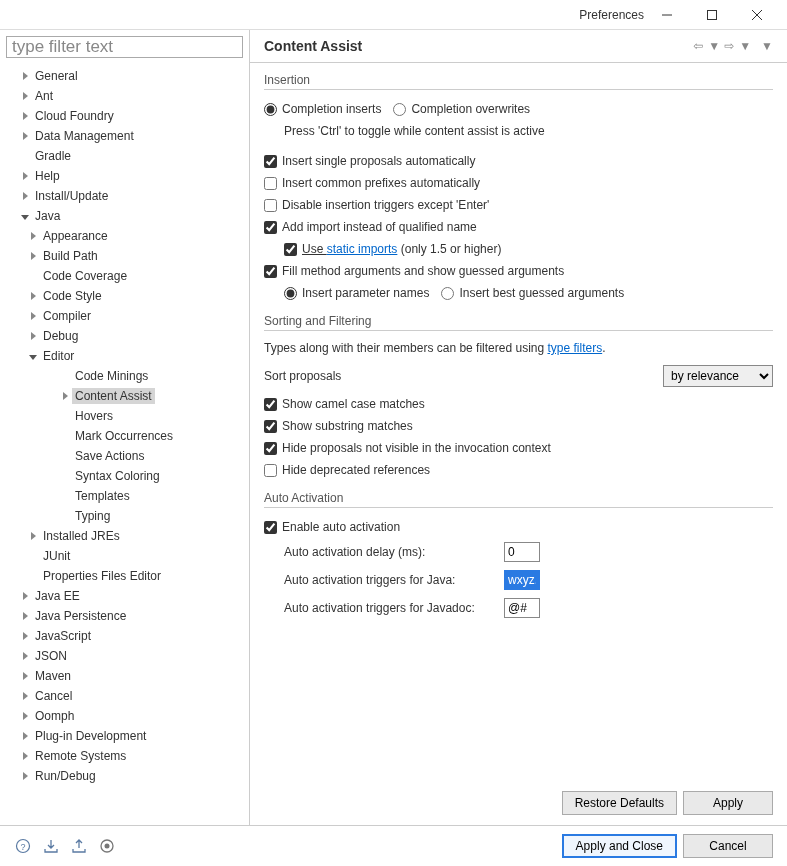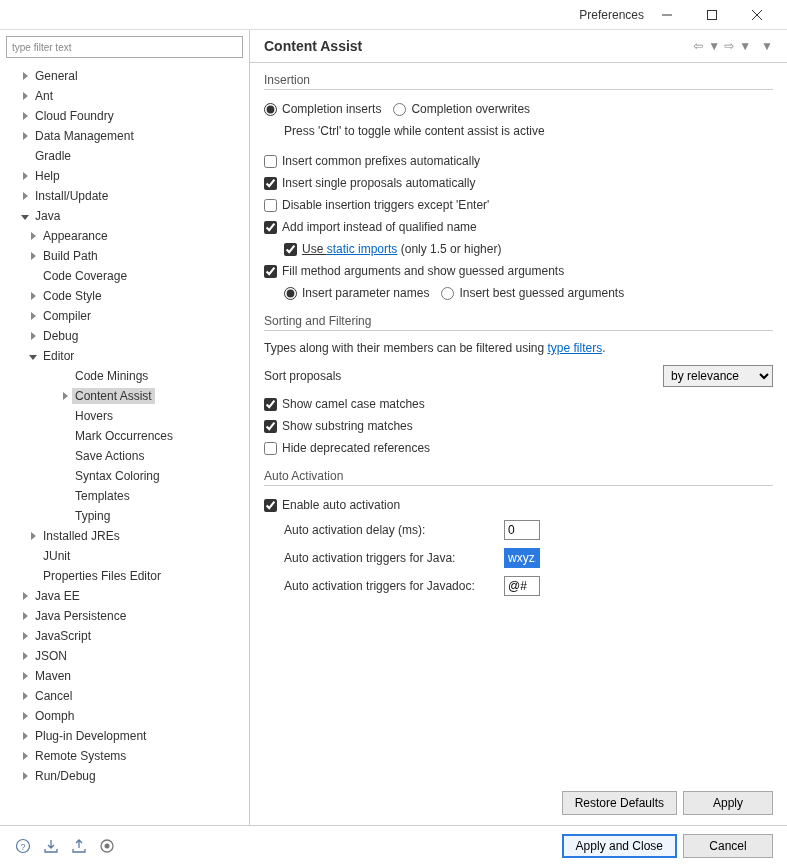--- a/index.html
+++ b/index.html
@@ -3,21 +3,21 @@
 <meta charset="utf-8">
 <style>
 * { box-sizing: border-box; margin: 0; padding: 0; }
 body { font-family: "Segoe UI", Tahoma, sans-serif; font-size: 12px; color: #333; background: #fff; width: 787px; height: 866px; overflow: hidden; display: flex; flex-direction: column; }
 .titlebar { height: 30px; display: flex; align-items: center; padding: 0 8px; border-bottom: 1px solid #ddd; }
 .titlebar .title { flex: 1; font-size: 12px; color: #333; text-align: right; }
 .titlebar .ctrl { width: 45px; height: 29px; display: flex; align-items: center; justify-content: center; cursor: pointer; }
 .titlebar .ctrl svg { width: 10px; height: 10px; }
 .main { flex: 1; display: flex; min-height: 0; }
 .sidebar { width: 250px; display: flex; flex-direction: column; border-right: 1px solid #ccc; }
-.filter { margin: 6px; height: 22px; border: 1px solid #aaa; padding: 0 5px; font-size: 10px; color: #999; }
+.filter { margin: 6px; height: 22px; border: 1px solid #aaa; padding: 0 5px; font-size: 17px; color: #999; }
 .filter::placeholder { color: #888; }
 .tree-wrap { flex: 1; overflow-y: scroll; overflow-x: hidden; padding-top: 2px; margin-left: 10px; }
 .tree-wrap::-webkit-scrollbar { width: 17px; }
 .tree-wrap::-webkit-scrollbar-track { background: #f1f1f1; }
 .tree-wrap::-webkit-scrollbar-thumb { background: #c1c1c1; }
 .tree-item { display: flex; align-items: center; height: 20px; cursor: pointer; padding-left: 4px; }
 .tree-item.selected .label { background: #d5d5d5; }
 .tree-item .chev { width: 14px; height: 14px; display: inline-flex; align-items: center; justify-content: center; flex-shrink: 0; }
 .tree-item .label { padding: 1px 3px; white-space: nowrap; }
 .indent-0 { padding-left: 8px; }
@@ -305,28 +305,28 @@
             </label>
           <label class="radio" style="margin-left:12px">
               <input type="radio" name="ins" style="">
               <span>Completion overwrites</span>
             </label>
         </div>
         <div class="row indent">Press 'Ctrl' to toggle while content assist is active</div>
         <div style="height:8px"></div>
         <div class="row">
             <label class="check">
+              <input type="checkbox" checked="" style="">
+              <span>Insert single proposals automatically</span>
+            </label>
+          </div>
+        <div class="row">
+            <label class="check">
               <input type="checkbox" style="">
               <span>Insert common prefixes automatically</span>
-            </label>
-          </div>
-        <div class="row">
-            <label class="check">
-              <input type="checkbox" checked="" style="">
-              <span>Insert single proposals automatically</span>
             </label>
           </div>
         <div class="row">
             <label class="check">
               <input type="checkbox" style="">
               <span>Disable insertion triggers except 'Enter'</span>
             </label>
           </div>
         <div class="row">
             <label class="check">
@@ -369,20 +369,26 @@
         <div class="row">
             <label class="check">
               <input type="checkbox" checked="" style="">
               <span>Show camel case matches</span>
             </label>
           </div>
         <div class="row">
             <label class="check">
               <input type="checkbox" checked="" style="">
               <span>Show substring matches</span>
+            </label>
+          </div>
+        <div class="row">
+            <label class="check">
+              <input type="checkbox" checked="" style="">
+              <span>Hide proposals not visible in the invocation context</span>
             </label>
           </div>
         <div class="row">
             <label class="check">
               <input type="checkbox" style="">
               <span>Hide deprecated references</span>
             </label>
           </div>
       </div>
 

